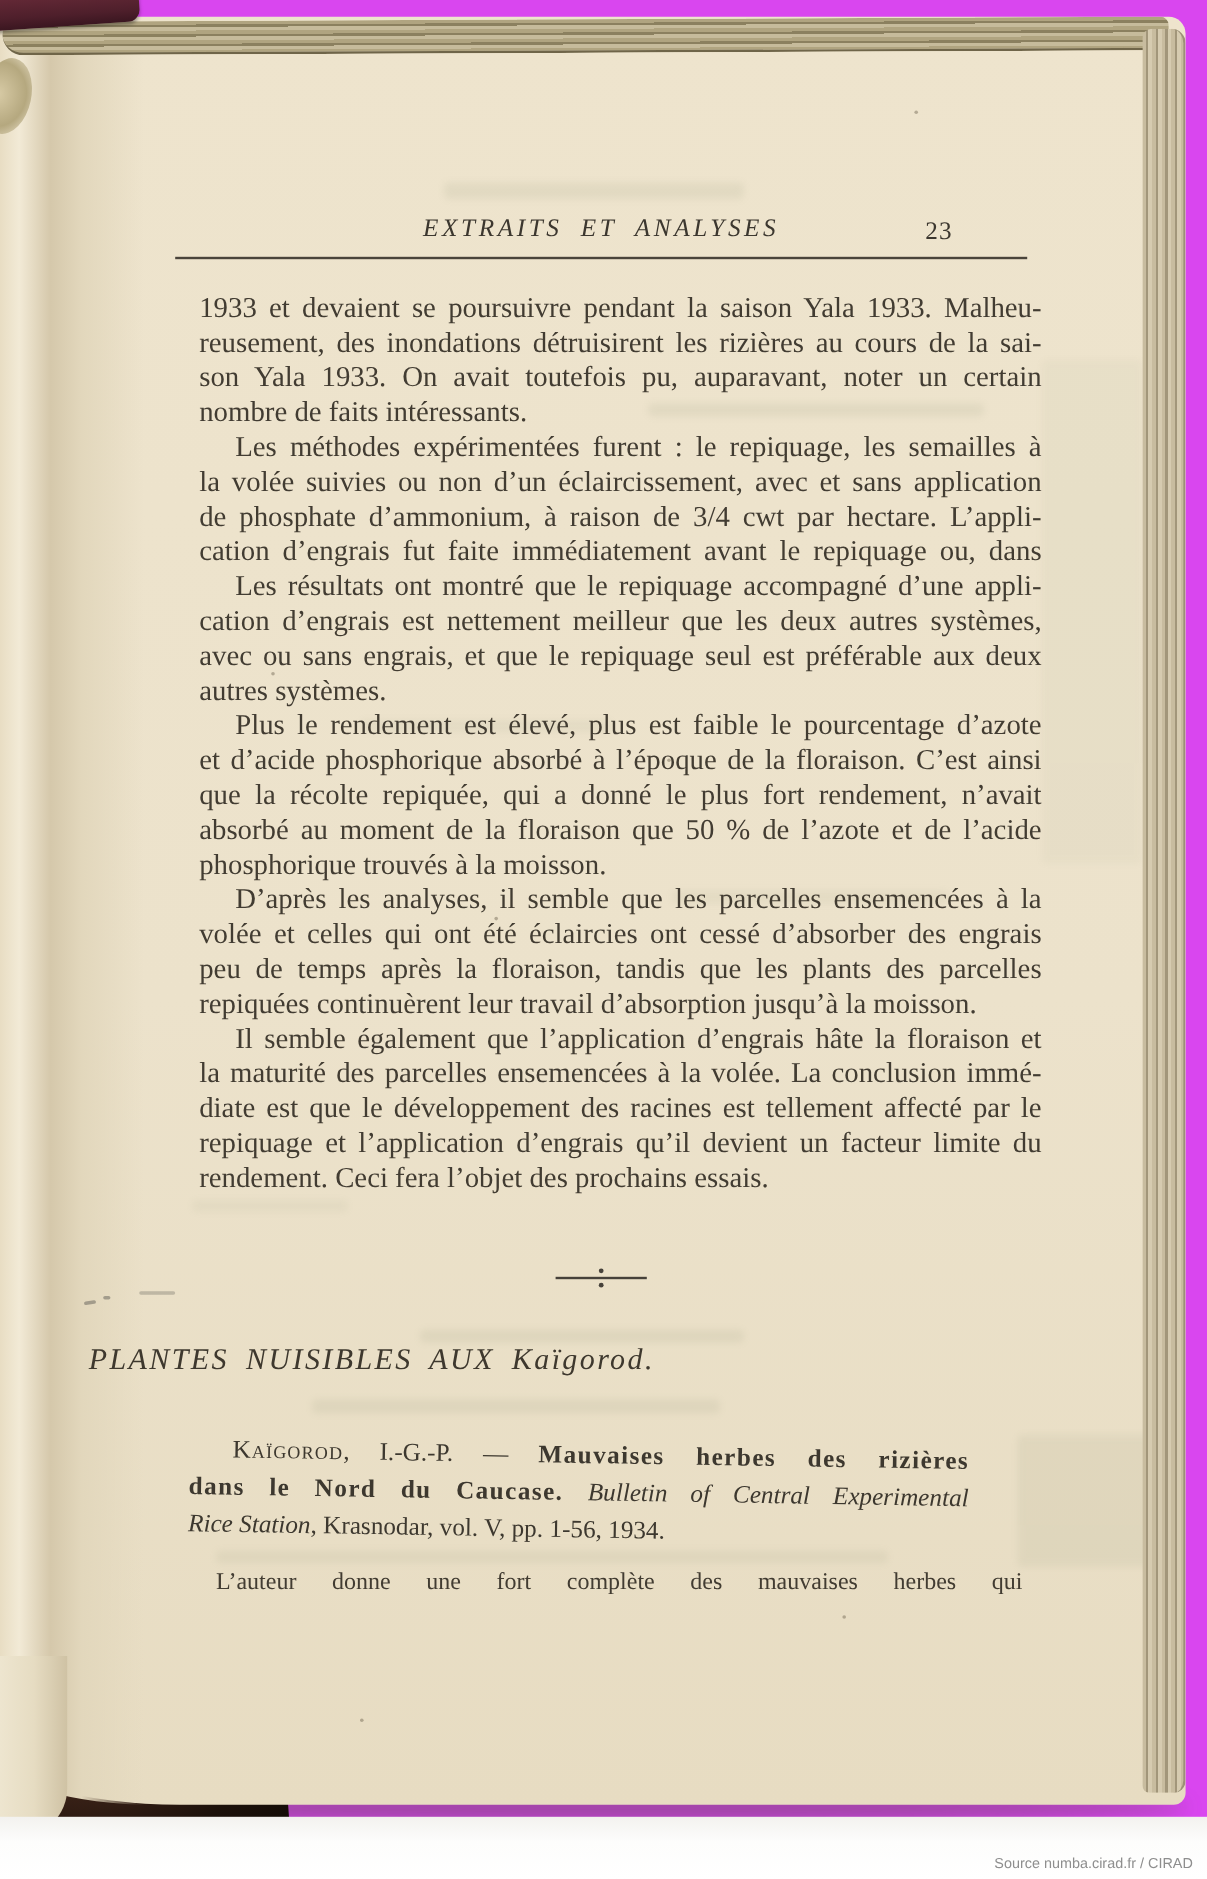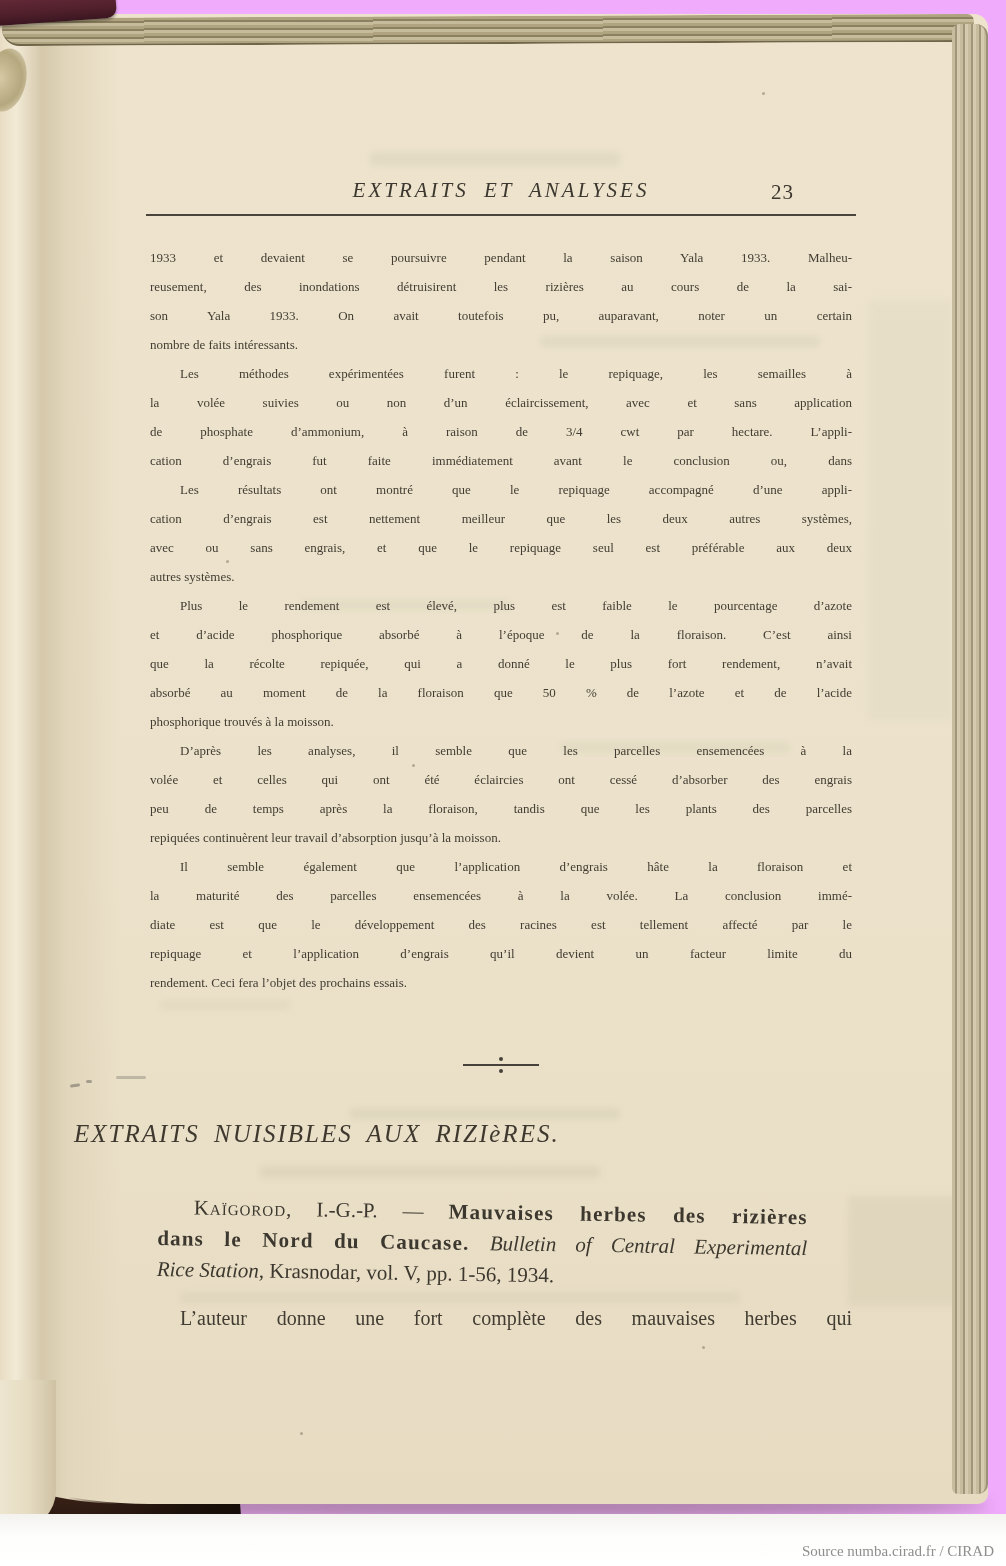--- a/index.html
+++ b/index.html
@@ -1,16 +1,16 @@
 <!DOCTYPE html>
 <html><head>
 <meta charset="utf-8">
 <style>
   html,body{margin:0;padding:0;background:#ffffff;}
-  #canvas{position:relative;width:1006px;height:1566px;background:#f0abfc;overflow:hidden;
+  #canvas{position:relative;width:1006px;height:1566px;background:#d946ef;overflow:hidden;
           font-family:"Liberation Serif",serif;}
 
   
   .bottom-shadow{position:absolute;left:30px;top:1494px;width:960px;height:24px;z-index:0;
     background:rgba(75,68,55,0.4);filter:blur(7px);border-radius:50%;}
   .cover-corner{position:absolute;left:-20px;top:1452px;width:260px;height:110px;z-index:1;
     background:radial-gradient(ellipse at 35% 25%, #40251a 0%, #1c110a 55%, #0e0804 100%);
     transform:rotate(-4deg);border-radius:18px;}
   .book-page{position:absolute;left:0;top:14px;width:988px;height:1490px;z-index:2;
     background:linear-gradient(180deg,#eee4cd 0%,#ece2cb 55%,#e7dcc2 100%);
@@ -31,21 +31,21 @@
   .corner-curl{position:absolute;left:-14px;top:48px;width:40px;height:64px;z-index:5;
     background:radial-gradient(ellipse at 30% 50%, #d8cba6 0%, #b5a87f 60%, rgba(181,168,127,0) 100%);
     border-radius:50%;transform:rotate(12deg);}
   .bottom-curl{position:absolute;left:-6px;top:1380px;width:62px;height:150px;z-index:6;
     background:linear-gradient(90deg,#efe7d2 0%,#e6dcc2 55%,#cfc2a4 100%);
     border-radius:0 0 46px 26px;}
   .footer-strip{position:absolute;left:0;top:1514px;width:1006px;height:52px;z-index:8;
     background:linear-gradient(180deg,#f3f2ef 0%,#fdfdfc 40%,#ffffff 100%);
     display:flex;align-items:flex-end;justify-content:flex-end;box-sizing:border-box;
     padding:0 12px 6px 0;}
-  .footer-strip .credit{font-family:Liberation Serif, serif;font-size:15px;color:#8e8e8e;margin-top:12px;}
+  .footer-strip .credit{font-family:Liberation Sans, sans-serif;font-size:12px;color:#8e8e8e;margin-top:12px;}
 
   
   .ghost{position:absolute;z-index:3;background:#8f9476;opacity:.12;filter:blur(3px);border-radius:4px;}
   .g1{left:370px;top:152px;width:250px;height:14px;}
   .g2{left:540px;top:336px;width:280px;height:11px;}
   .g3{left:300px;top:600px;width:210px;height:10px;opacity:.09;}
   .g4{left:560px;top:742px;width:230px;height:11px;opacity:.09;}
   .g5{left:350px;top:1108px;width:270px;height:11px;}
   .g6{left:260px;top:1166px;width:340px;height:12px;}
   .g7{left:848px;top:1196px;width:116px;height:110px;opacity:.10;}
@@ -60,21 +60,21 @@
   .s1{left:556px;top:632px;}.s2{left:412px;top:764px;}.s3{left:702px;top:1346px;}
   .s4{left:300px;top:1432px;}.s5{left:762px;top:92px;}.s6{left:226px;top:560px;}
 
   
   .content{position:absolute;left:150px;top:0;width:702px;z-index:7;color:#423c32;}
   .running-head{position:absolute;left:0;top:178px;width:702px;text-align:center;
     font-style:italic;font-size:21px;letter-spacing:3px;word-spacing:7px;color:#3c372f;}
   .page-num{position:absolute;right:58px;top:180px;font-size:21px;letter-spacing:1px;color:#3c372f;}
   .head-rule{position:absolute;left:-4px;top:214px;width:710px;height:2px;background:#4a443b;}
 
-  .bodytext{position:absolute;left:0;top:243px;width:702px;font-size:13px;line-height:29px;}
+  .bodytext{position:absolute;left:16px;top:243px;width:702px;font-size:24px;line-height:29px;}
   .line{text-align:justify;text-align-last:left;}
   .jl{text-align-last:justify;}
   .ind{padding-left:30px;}
 
   .divider{position:absolute;left:0;top:1050px;width:702px;height:30px;
     display:flex;align-items:center;justify-content:center;z-index:7;}
   .divider .bar{width:76px;height:2px;background:#46413a;position:relative;}
   .divider .bar::before,.divider .bar::after{content:"";position:absolute;left:50%;margin-left:-2px;
     width:4px;height:4px;border-radius:50%;background:#46413a;}
   .divider .bar::before{top:-7px;}
@@ -141,21 +141,21 @@
       <div class="paragraph">
         <div class="line jl">1933 et devaient se poursuivre pendant la saison Yala 1933. Malheu-</div>
         <div class="line jl">reusement, des inondations détruisirent les rizières au cours de la sai-</div>
         <div class="line jl">son Yala 1933. On avait toutefois pu, auparavant, noter un certain</div>
         <div class="line">nombre de faits intéressants.</div>
       </div>
       <div class="paragraph">
         <div class="line jl ind">Les méthodes expérimentées furent : le repiquage, les semailles à</div>
         <div class="line jl">la volée suivies ou non d’un éclaircissement, avec et sans application</div>
         <div class="line jl">de phosphate d’ammonium, à raison de 3/4 cwt par hectare. L’appli-</div>
-        <div class="line jl">cation d’engrais fut faite immédiatement avant le conclusion ou, dans</div>
+        <div class="line jl">cation d’engrais fut faite immédiatement avant le repiquage ou, dans</div>
       </div>
       <div class="paragraph">
         <div class="line jl ind">Les résultats ont montré que le repiquage accompagné d’une appli-</div>
         <div class="line jl">cation d’engrais est nettement meilleur que les deux autres systèmes,</div>
         <div class="line jl">avec ou sans engrais, et que le repiquage seul est préférable aux deux</div>
         <div class="line">autres systèmes.</div>
       </div>
       <div class="paragraph">
         <div class="line jl ind">Plus le rendement est élevé, plus est faible le pourcentage d’azote</div>
         <div class="line jl">et d’acide phosphorique absorbé à l’époque de la floraison. C’est ainsi</div>
@@ -178,21 +178,21 @@
       </div>
     </div>
 
     <div class="divider">
         <div class="bar"></div>
       </div>
 
     <div class="closing">L’auteur donne une fort complète des mauvaises herbes qui</div>
   </div>
 
-  <div class="section-heading">EXTRAITS NUISIBLES AUX RIZIèRES.</div>
+  <div class="section-heading">PLANTES NUISIBLES AUX Kaïgorod.</div>
 
   <div class="citation">
     <div class="cit-line cit-ind"><span class="sc">Kaïgorod</span><span>, I.-G.-P. — </span><span class="bold">Mauvaises herbes des rizières</span></div>
     <div class="cit-line"><span class="bold">dans le Nord du Caucase. </span><span class="ital">Bulletin of Central Experimental</span></div>
     <div class="cit-line last"><span class="ital">Rice Station</span><span>, Krasnodar, vol. V, pp. 1-56, 1934.</span></div>
   </div>
 
   <div class="footer-strip">
     <span class="credit">Source numba.cirad.fr / CIRAD</span>
   </div>

